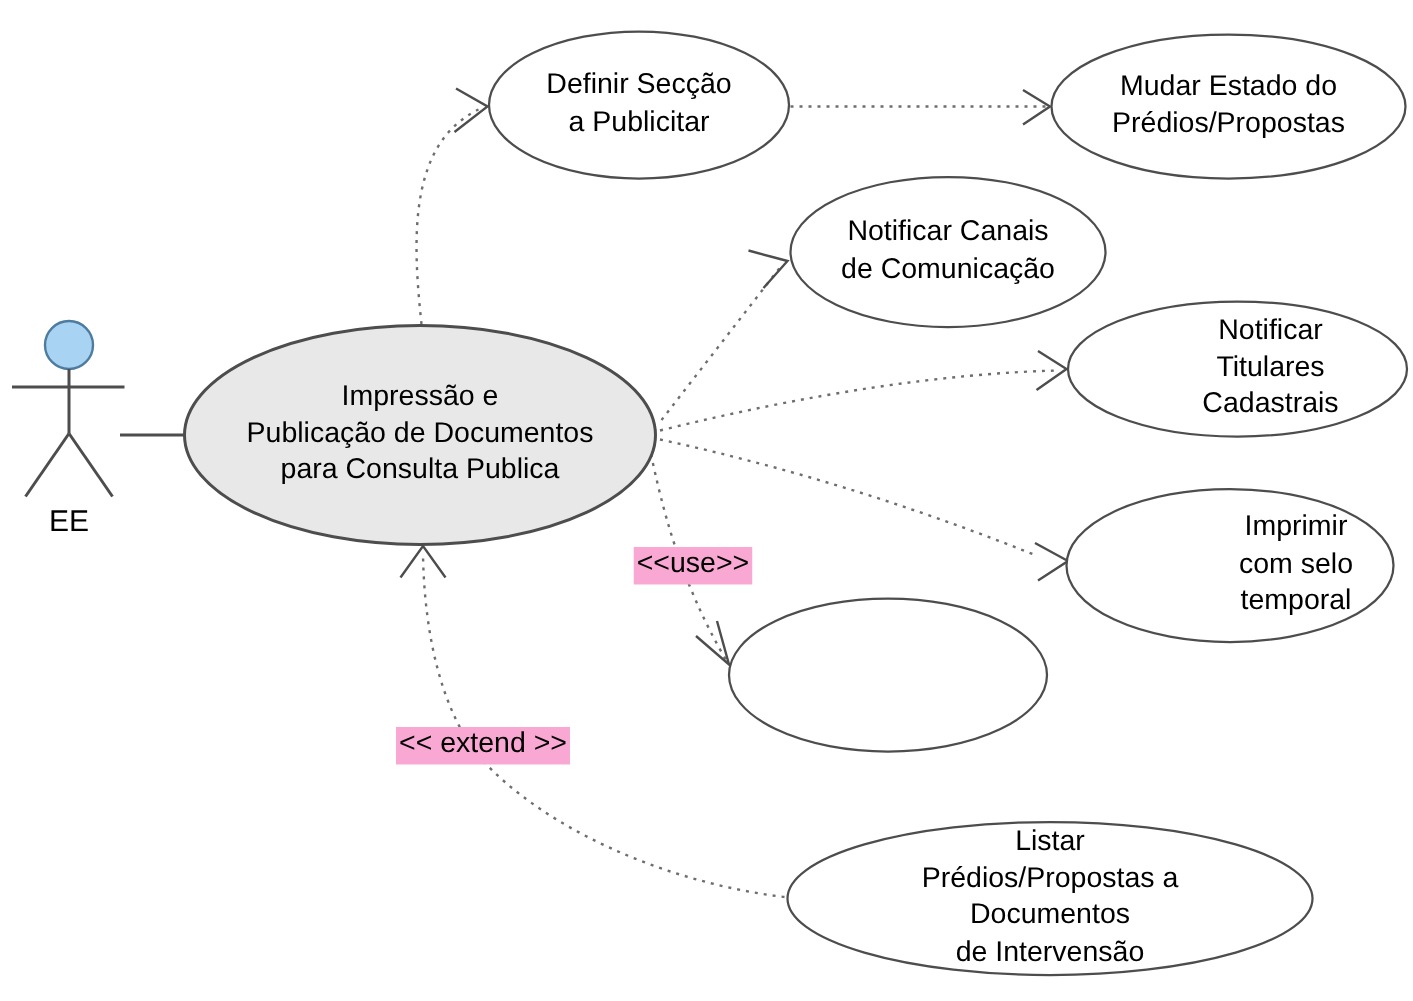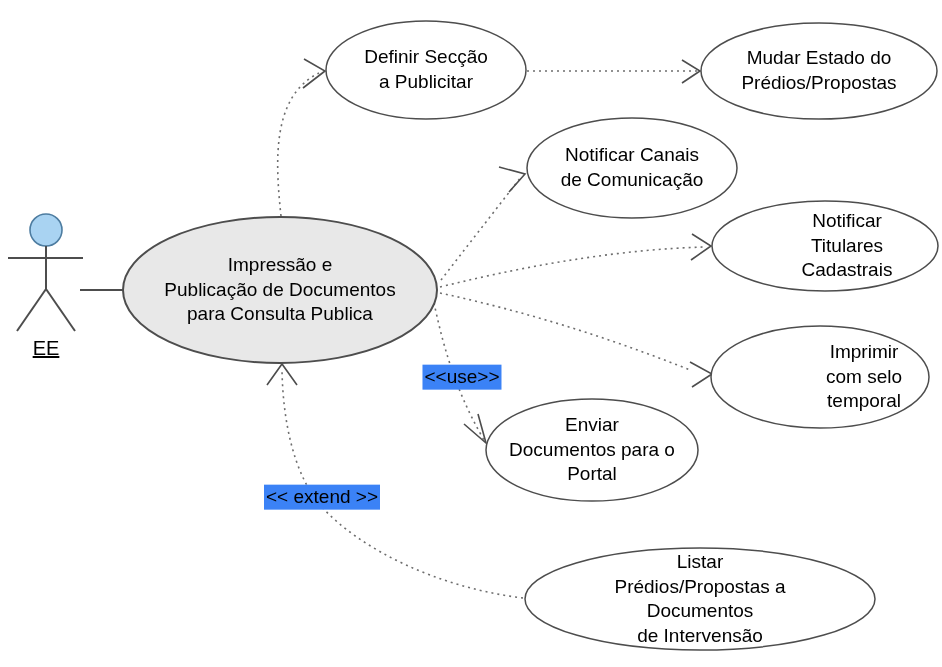--- a/index.html
+++ b/index.html
@@ -57,21 +57,21 @@
     position: absolute;
     transform: translate(-50%, -50%);
     text-align: center;
     white-space: pre-line;
     color: #000000;
     font-size: 19px;
     line-height: 1.3;
     pointer-events: none;
   }
   .edge-label {
-    background: #3b82f6;
+    background: #f9a8d4;
     padding: 0 2px;
   }
   .actor-label {
     font-size: 20px;
   }
 </style>
 </head>
 <body>
 
 <div class="canvas">
@@ -119,25 +119,22 @@
   <div class="label" style="left:819px; top:71px;">Mudar Estado do
 Prédios/Propostas</div>
   <div class="label" style="left:426px; top:70px;">Definir Secção
 a Publicitar</div>
   <div class="label" style="left:632px; top:168px;">Notificar Canais
 de Comunicação</div>
   <div class="label" style="left:847px; top:246px;">Notificar Titulares
 Cadastrais</div>
   <div class="label" style="left:864px; top:377px;text-align:center;">Imprimir com selo
 temporal</div>
-  <div class="label" style="left:592px; top:450px;">Enviar
-Documentos para o
-Portal</div>
   <div class="label" style="left:700px; top:599px;">Listar
 Prédios/Propostas a Documentos
 de Intervensão</div>
 
-  <div class="label actor-label" style="left:46px; top:348px;text-decoration:underline;">EE</div>
+  <div class="label actor-label" style="left:46px; top:348px;">EE</div>
 
   <div class="label edge-label" style="left:462px; top:377px;">&lt;&lt;use&gt;&gt;</div>
   <div class="label edge-label" style="left:322px; top:497px;">&lt;&lt; extend &gt;&gt;</div>
 
 </div>
 
 </body></html>

